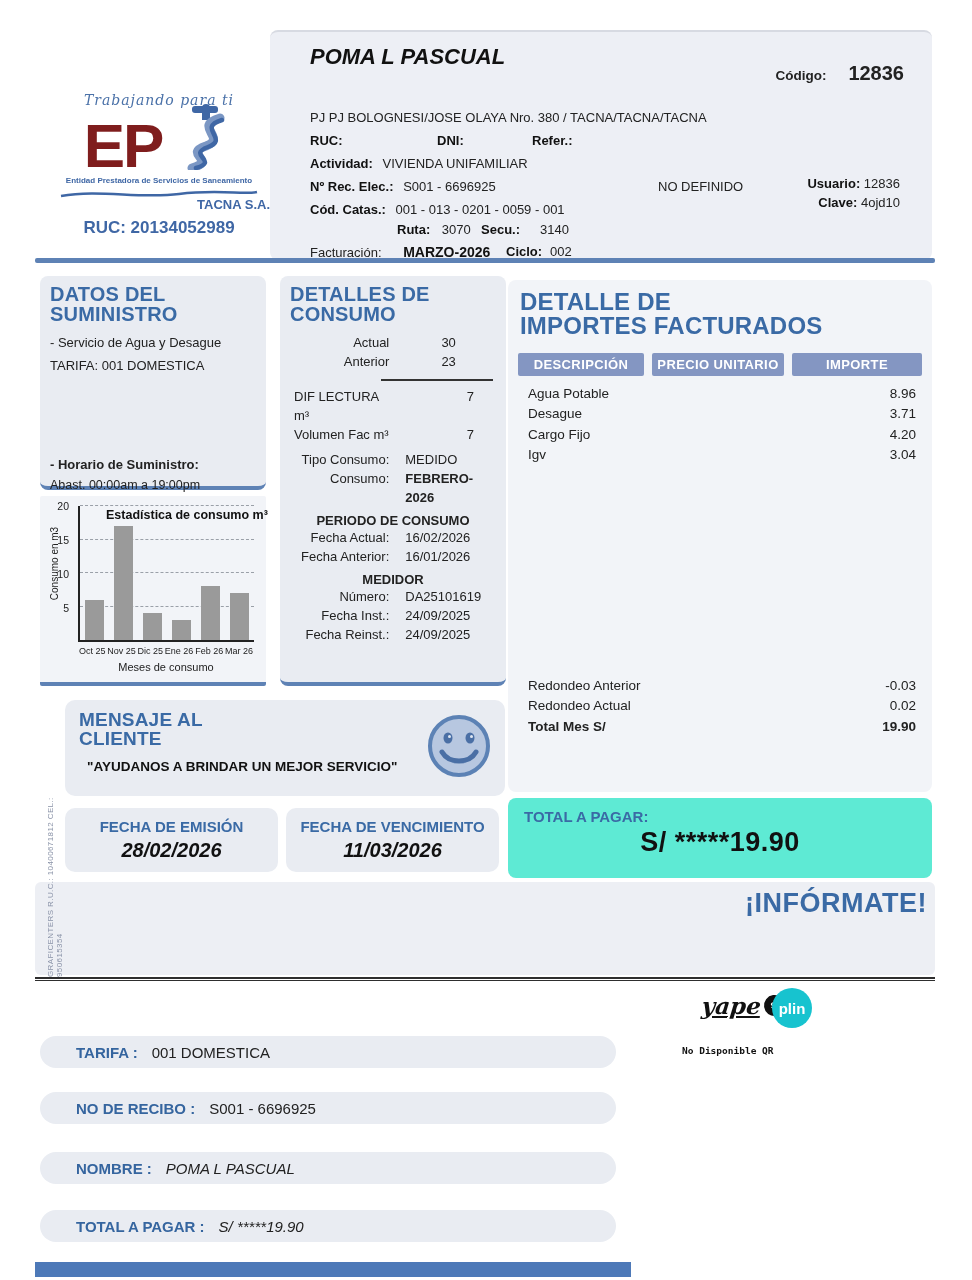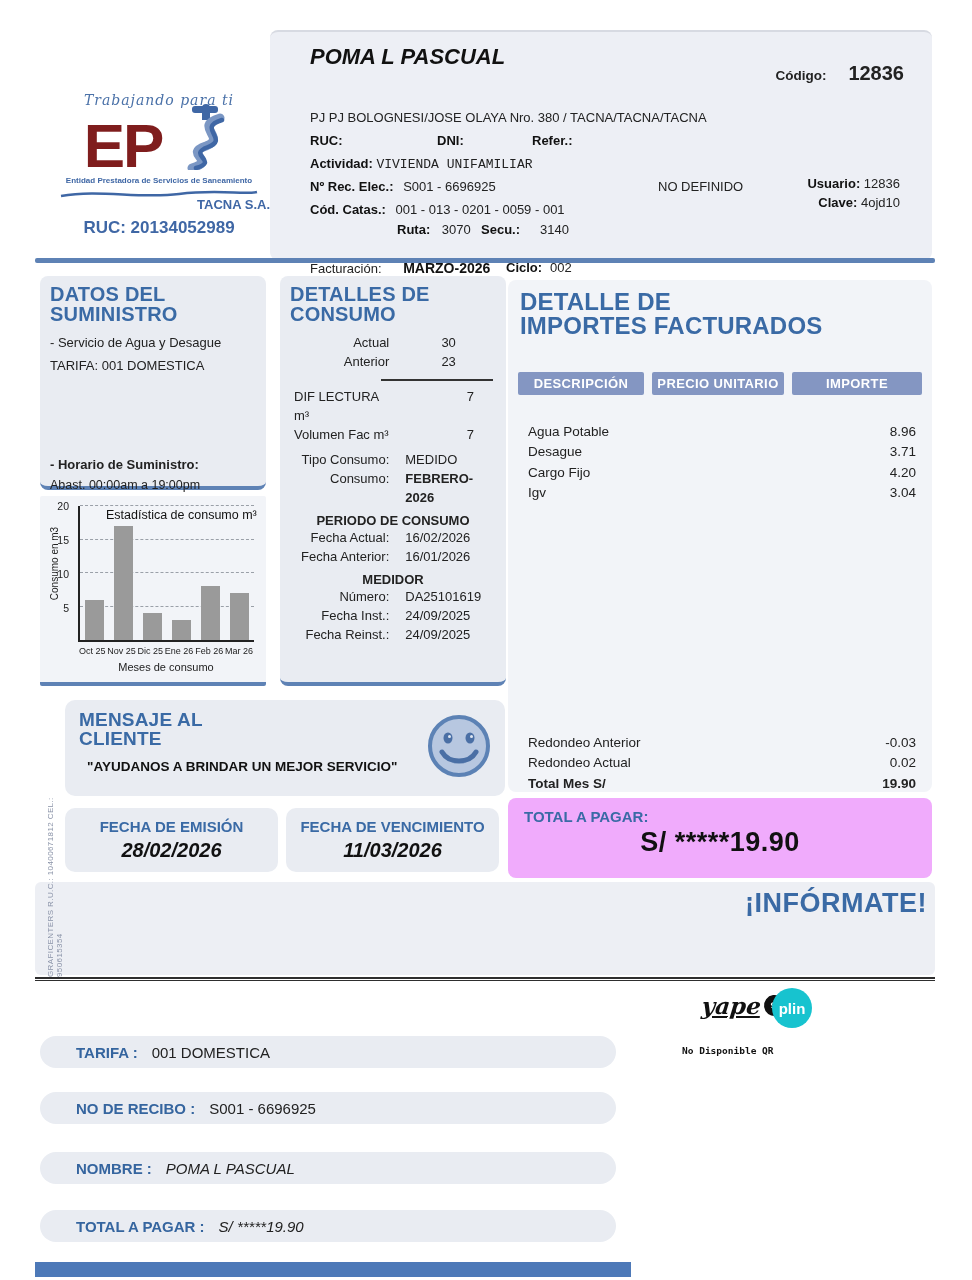--- a/index.html
+++ b/index.html
@@ -41,21 +41,21 @@
   .supply-tarifa { font-size:13px; margin-top:8px; }
   .supply-horario { font-size:13px; font-weight:bold; margin-top:84px; }
   .supply-abast { font-size:12.5px; margin-top:6px; }
 
   
   .chart-panel { left:40px; top:496px; width:226px; height:190px; background:#f2f4f8; border-bottom:4px solid #5e82b5; border-radius:2px; }
   .chart-plot { position:absolute; left:38px; top:10px; width:176px; height:136px; border-left:2px solid #222; border-bottom:2px solid #222; }
   .gridline { position:absolute; left:0; width:100%; height:0; border-top:1px dashed #9aa0a8; }
   .chart-bars { position:absolute; left:0; bottom:0; width:100%; height:100%; display:flex; justify-content:space-around; align-items:flex-end; }
   .bar { width:19px; background:#9a9a9a; }
-  .chart-title { position:absolute; left:46px; top:12px; font-size:12.5px; font-weight:normal; color:#111; white-space:nowrap;padding-left:20px; }
+  .chart-title { position:absolute; left:46px; top:12px; font-size:12.5px; font-weight:bold; color:#111; white-space:nowrap;padding-left:20px; }
   .chart-yticks { position:absolute; left:0; top:10px; width:35px; height:136px; }
   .ytick { position:absolute; right:6px; transform:translateY(50%); font-size:10.5px; color:#222; }
   .chart-xlabels { position:absolute; left:38px; top:150px; width:176px; display:flex; justify-content:space-around; }
   .chart-xlabels span { font-size:9px; color:#222; white-space:nowrap; }
   .chart-xlabel { position:absolute; left:38px; top:165px; width:176px; text-align:center; font-size:11px; color:#222; }
   .chart-ylabel { position:absolute; left:-26px; top:62px; transform:rotate(-90deg); font-size:10px; color:#222; width:80px; text-align:center; }
 
   
   .cons-panel { left:280px; top:276px; width:226px; height:410px; background:#e9ecf2; border-radius:8px; border-bottom:4px solid #5e82b5; padding:8px 6px; }
   .cons-panel .sec-title { font-size:20px; padding-left:4px; }
@@ -63,21 +63,21 @@
   .c-lab { text-align:right; padding-right:8px; }
   .c-lab-left { text-align:left; padding-left:8px; }
   .c-val { text-align:left; padding-left:8px; }
   .val-center { text-align:center; padding-left:0; }
   .val-right { text-align:right; padding-right:26px; }
   .c-sec { text-align:center; font-size:13px; font-weight:bold; margin-top:6px; }
   .c-hr { margin:8px 0 6px 95px; width:112px; border-top:2px solid #333; }
   .bold { font-weight:bold; }
 
   
-  .charges-panel { left:508px; top:280px; width:424px; height:512px; background:#f2f4f8; border-radius:8px; padding:10px 8px; display:flex; flex-direction:column;gap:19px; }
+  .charges-panel { left:508px; top:280px; width:424px; height:512px; background:#f2f4f8; border-radius:8px; padding:10px 8px; display:flex; flex-direction:column; }
   .charges-panel .sec-title { font-size:24px; padding-left:4px; }
   .chips { display:flex; gap:8px; margin-top:14px;justify-content:center; }
   .chip { background:#8496c2; color:#fff; font-size:13px; font-weight:bold; text-align:center; padding:4px 0; border-radius:2px; letter-spacing:0.4px; }
   .chip:nth-child(1){ width:126px; } .chip:nth-child(2){ width:132px; } .chip:nth-child(3){ width:130px; }
   .t-row { display:flex; justify-content:space-between; font-size:13.5px; line-height:20.5px; padding:0 8px 0 12px; }
   .t-rows { margin-top:8px; }
   .t-summary { margin-top:210px; }
   .t-total { font-weight:bold; }
 
   
@@ -85,21 +85,21 @@
   .msg-panel .sec-title { font-size:19px; }
   .msg-text { font-size:13.5px; font-weight:bold; color:#111; margin-top:10px; padding-left:8px; }
   .smiley { position:absolute; right:14px; top:14px; }
 
   
   .date-box { top:808px; width:213px; height:64px; background:#e9ecf2; border-radius:10px; text-align:center; padding-top:10px; }
   .date-box .lab { font-size:15px; font-weight:bold; color:#3a6aa5; }
   .date-box .val { font-size:20px; font-weight:bold; font-style:italic; color:#111; margin-top:4px; }
 
   
-  .total-box { left:508px; top:798px; width:424px; height:80px; background:#f0abfc; border-radius:8px; padding:10px 16px; }
+  .total-box { left:508px; top:798px; width:424px; height:80px; background:#5eead4; border-radius:8px; padding:10px 16px; }
   .total-box .lab { font-size:15px; font-weight:bold; color:#3a6aa5; }
   .total-box .val { font-size:27px; font-weight:bold; color:#111; text-align:center; margin-top:2px; letter-spacing:0.5px; }
 
   .gray-band { left:35px; top:882px; width:900px; height:93px; background:#edeff4; border-radius:6px; }
   .informate { right:45px; top:888px; font-size:27px; font-weight:bold; color:#3a6aa5; letter-spacing:0.5px; }
 
   .print-credit { left:46px; top:772px; height:205px; writing-mode:vertical-rl; transform:rotate(180deg); font-size:8px; color:#8a93a8; letter-spacing:0.4px; }
 
   
   .yape { left:702px; top:992px; display:flex; align-items:center; }
@@ -149,42 +149,42 @@
       <span class="codigo-value">12836</span>
     </div>
     <div class="hp" style="left:40px; top:78px;">PJ PJ BOLOGNESI/JOSE OLAYA Nro. 380 / TACNA/TACNA/TACNA</div>
     <div class="hp" style="left:40px; top:101px;">
       <b>RUC:</b>
       <b style="position:absolute; left:127px;">DNI:</b>
       <b style="position:absolute; left:222px;">Refer.:</b>
     </div>
     <div class="hp" style="left:40px; top:124px;">
       <b>Actividad:</b>
-      <span style="margin-left:0;font-family:Liberation Mono, monospace;">VIVIENDA UNIFAMILIAR</span>
+      <span style="margin-left:6px;">VIVIENDA UNIFAMILIAR</span>
     </div>
     <div class="hp" style="left:40px; top:147px;">
       <b>Nº Rec. Elec.:</b>
       <span style="margin-left:6px;">S001 - 6696925</span>
       <span style="position:absolute; left:348px;">NO DEFINIDO</span>
     </div>
     <div class="hp" style="left:40px; top:170px;">
       <b>Cód. Catas.:</b>
       <span style="margin-left:6px;">001 - 013 - 0201 - 0059 - 001</span>
     </div>
     <div class="hp" style="left:127px; top:190px;">
       <b>Ruta:</b>
       <span style="margin-left:8px;">3070</span>
       <b style="position:absolute; left:84px;">Secu.:</b>
       <span style="position:absolute; left:143px;">3140</span>
     </div>
     <div class="hp usuario-block">
       <div><b>Usuario:</b> <span>12836</span></div>
       <div><b>Clave:</b> <span>4ojd10</span></div>
     </div>
-    <div class="hp" style="left:40px; top:228px;">
+    <div class="hp" style="left:40px; top:212px;">
       <span>Facturación:</span>
       <b style="margin-left:18px; font-size:14px;">MARZO-2026</b>
       <b style="position:absolute; left:196px;">Ciclo:</b>
       <span style="position:absolute; left:240px;">002</span>
     </div>
   </div>
 
   <div class="abs blue-divider"></div>
 
   <div class="abs supply-panel">

